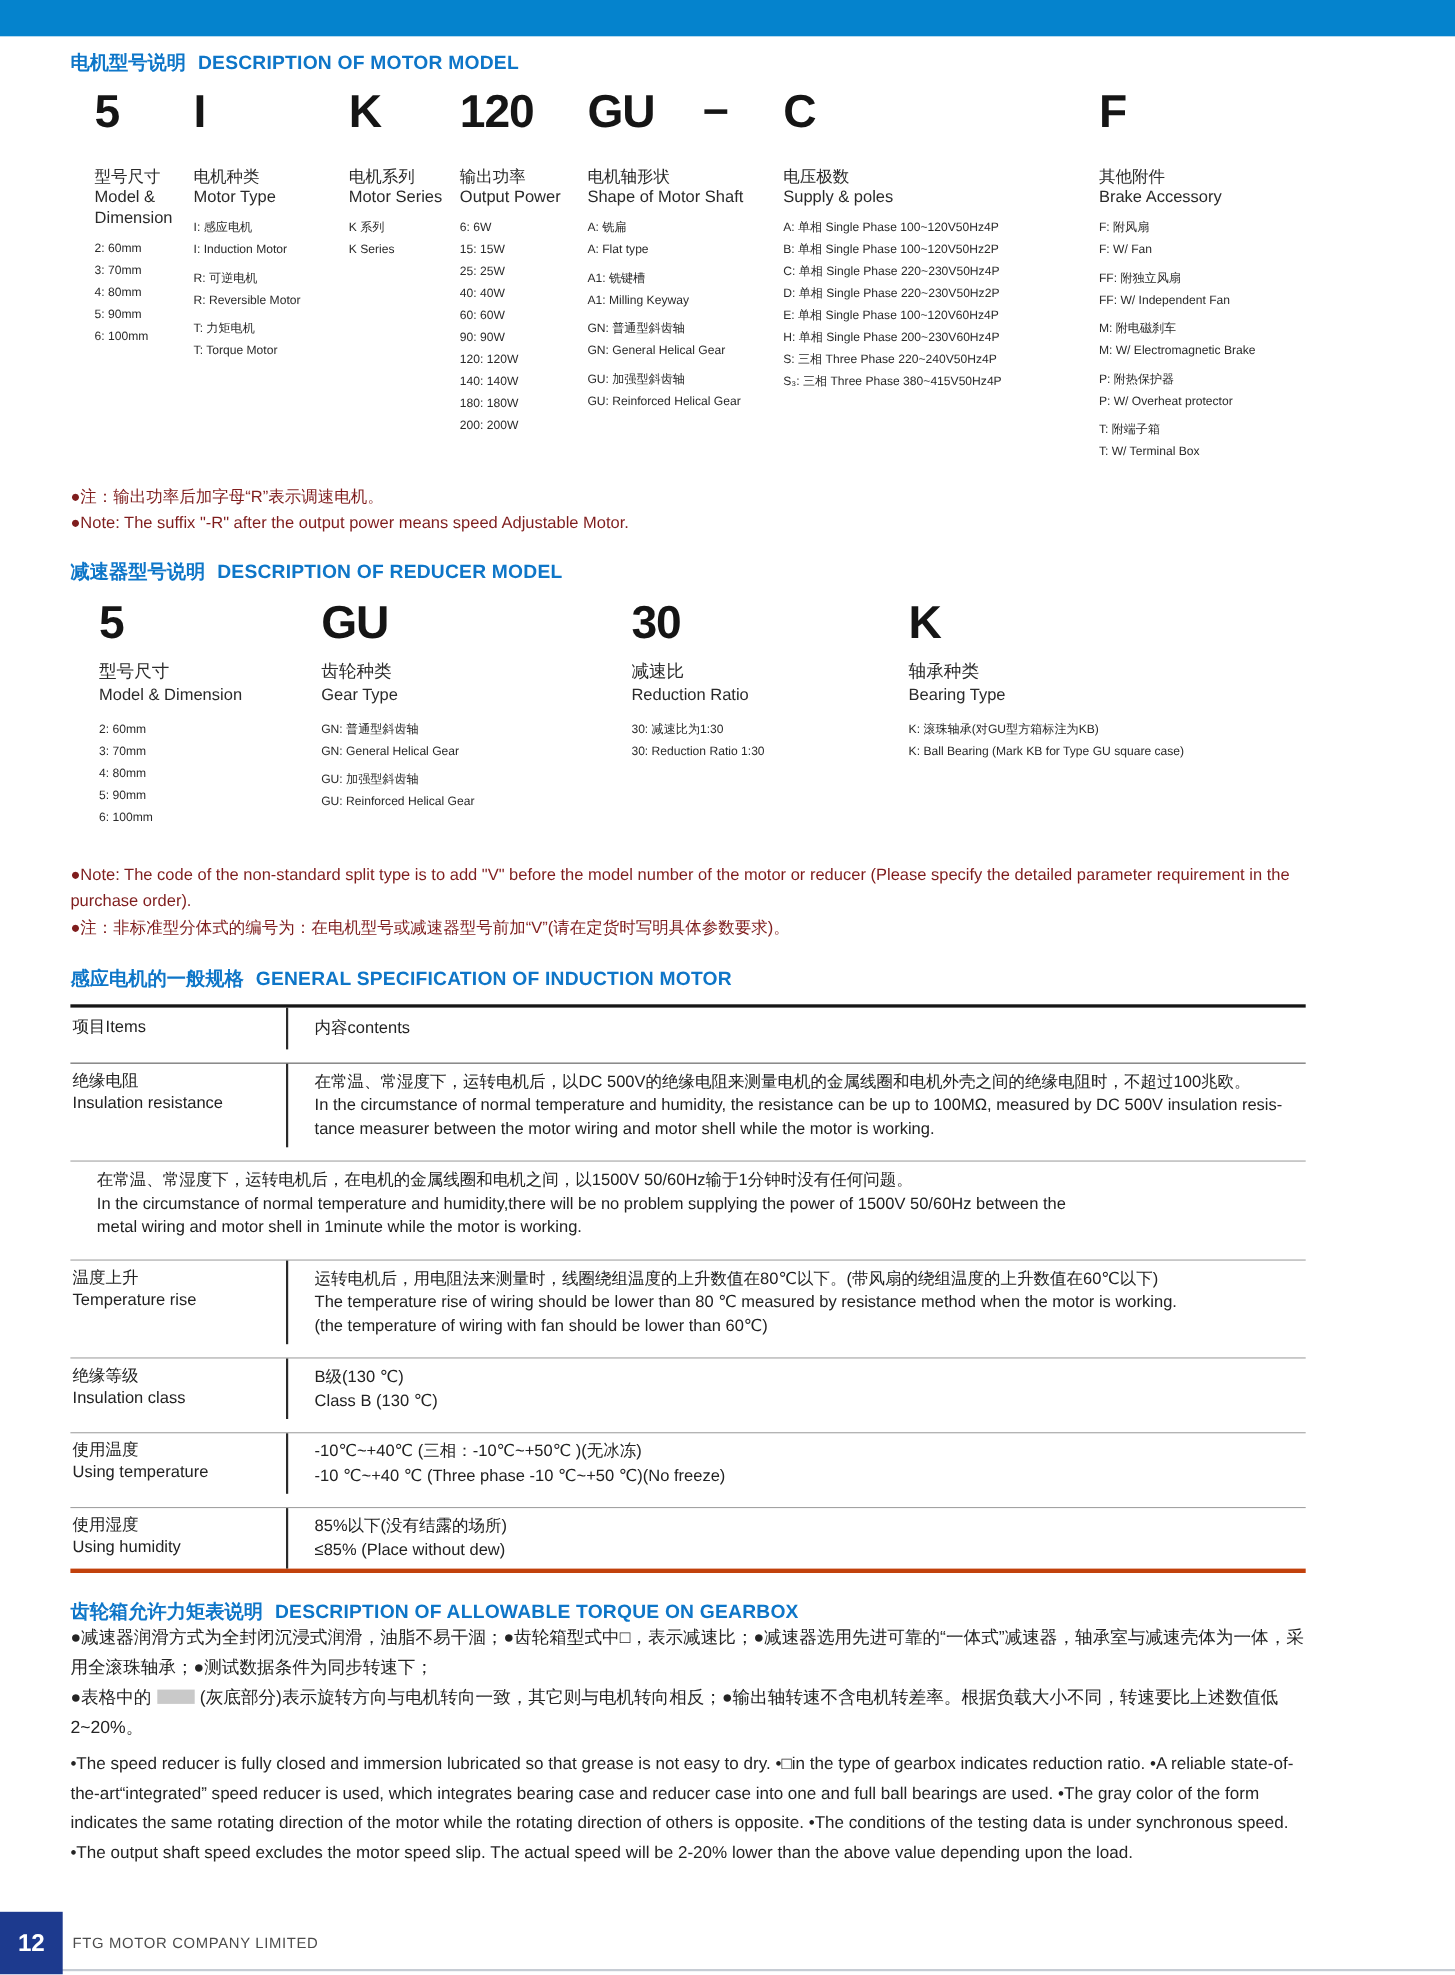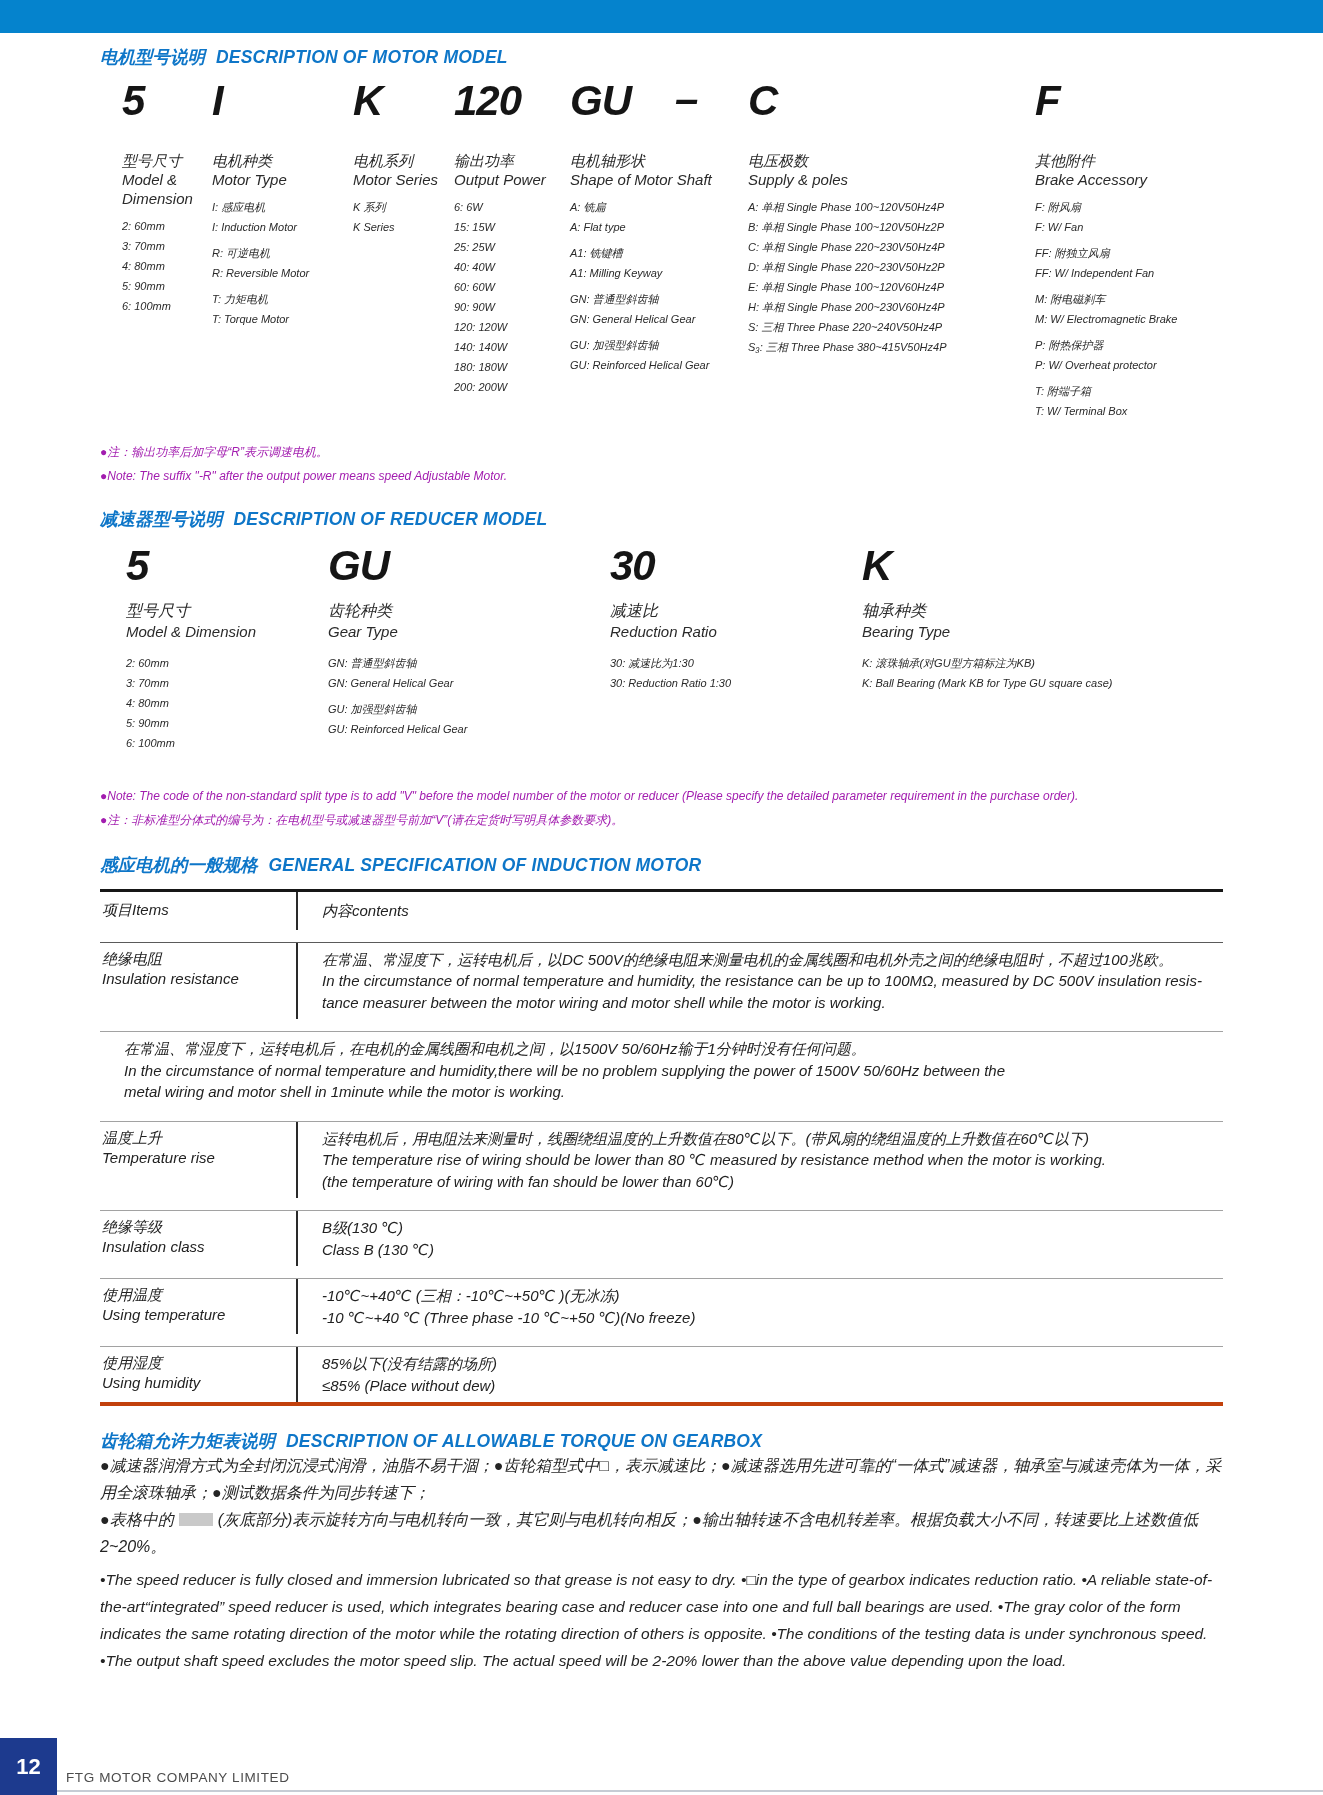--- a/index.html
+++ b/index.html
@@ -4,21 +4,21 @@
 <style>
   html,body{margin:0;padding:0;}
   body{
     width:1323px;height:1795px;position:relative;background:#ffffff;overflow:hidden;
     font-family:"Liberation Sans","DejaVu Sans",sans-serif;color:#222;
     -webkit-font-smoothing:antialiased;
   }
   .topbar{height:33px;background:#0583cd;}
   .band{height:100px;background:#15387b;display:flex;align-items:center;}
   .band-title{color:#fff;font-weight:bold;font-size:21px;padding-left:97px;letter-spacing:.3px;}
-  .content{padding:0 100px;font-style:italic;}
+  .content{padding:0 64px;}
   .sec{color:#0e76c8;font-size:17.5px;font-weight:bold;line-height:22px;}
   .sec .en{margin-left:11px;letter-spacing:.2px;}
   .sec-motor{margin-top:13px;}
   .sec-reducer{margin-top:20px;}
   .sec-spec{margin-top:22px;}
   .sec-gearbox{margin-top:24px;}
 
   .model-grid{display:flex;position:relative;}
   .motor-grid{margin-left:22px;margin-top:9px;}
   .reducer-grid{margin-left:26px;margin-top:12px;}
@@ -27,21 +27,21 @@
   .rc0{width:202px}.rc1{width:282px}.rc2{width:252px}.rc3{flex:1}
   .code{font-size:42px;font-weight:bold;color:#151515;letter-spacing:-1px;height:74px;}
   .reducer-grid .code{height:58px;}
   .hdr{font-size:15px;line-height:19px;margin-bottom:8px;color:#2a2a2a;}
   .hdr .zh,.hdr .en{display:block;}
   .reducer-grid .hdr{line-height:21px;margin-bottom:11px;}
   .reducer-grid .hdr .zh{font-size:16px;}
   .group{font-size:11px;line-height:20px;margin-bottom:6px;white-space:pre;color:#2a2a2a;}
   .model-dash{position:absolute;left:553px;top:-2px;font-size:42px;font-weight:bold;color:#151515;}
 
-  .notes{font-size:12px;line-height:24px;color:#a21caf;}
+  .notes{font-size:15px;line-height:24px;color:#7f1d1d;}
   .notes-motor{margin-top:13px;}
   .notes-reducer{margin-top:25px;max-width:1123px;}
 
   .spec{margin-top:13px;border-top:3px solid #161616;border-bottom:4px solid #c2410c;width:1123px;}
   .srow{display:flex;}
   .srow + .srow{border-top:1px solid #a2a2a2;margin-top:12px;}
   .srow-header + .srow{border-top:1px solid #5a5a5a;}
   .scell-item{width:194px;border-right:2px solid #2a2a2a;padding:6px 0 6px 2px;font-size:15px;line-height:20px;}
   .scell-item .zh,.scell-item .en{display:block;}
   .scell-content{flex:1;padding:6px 0 6px 24px;font-size:15px;line-height:21.5px;white-space:pre-line;}
@@ -49,21 +49,21 @@
 
   .gearbox-text{max-width:1126px;}
   .gp-zh{font-size:16px;line-height:27px;color:#242424;}
   .gp-en{font-size:15.5px;line-height:27px;color:#242424;}
   .gp-en-block{margin-top:6px;}
   .swatch{display:inline-block;width:34px;height:13px;background:#c9c9c9;vertical-align:-1px;margin:0 5px;}
 
   .bottom-edge{position:absolute;left:0;right:0;bottom:3px;height:2px;background:#c6ccd4;}
   .footer-box{position:absolute;left:0;bottom:0;width:57px;height:57px;background:#1d3a8e;color:#fff;
     display:flex;align-items:center;justify-content:center;font-size:22px;font-weight:bold;z-index:2;}
-  .footer-company{position:absolute;left:66px;bottom:10px;font-size:13.5px;color:#4c4c4c;letter-spacing:.6px;}
+  .footer-company{position:absolute;left:66px;bottom:21px;font-size:13.5px;color:#4c4c4c;letter-spacing:.6px;}
 </style>
 </head>
 <body>
 
 <div>
   <div class="topbar"></div>
 
   <div class="content">
 
     <div class="sec sec-motor">

